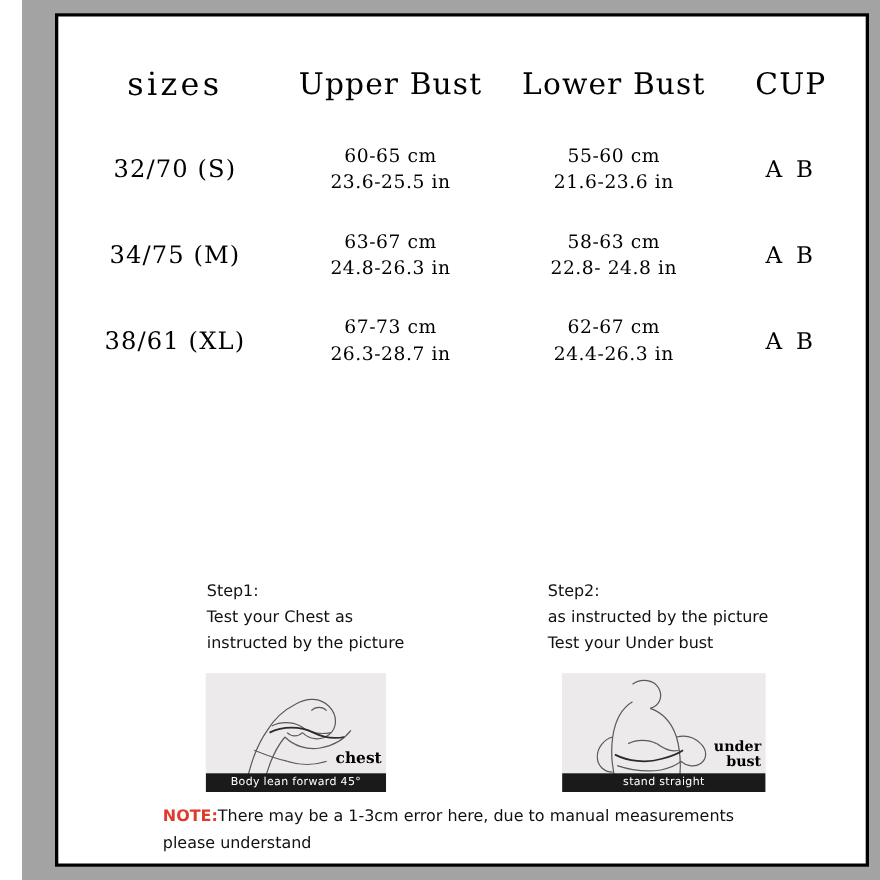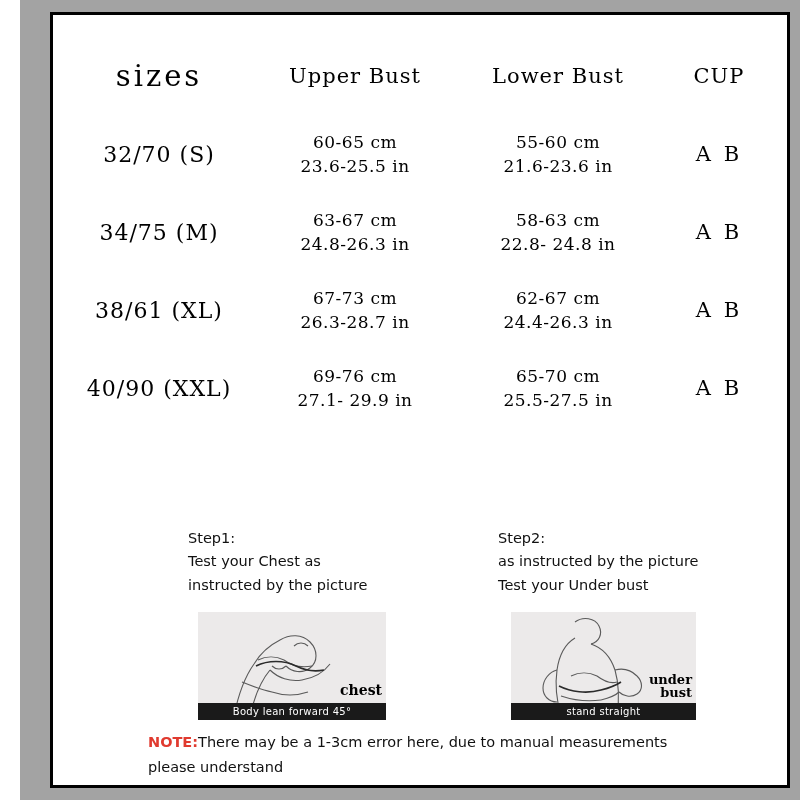--- a/index.html
+++ b/index.html
@@ -46,21 +46,21 @@
     padding: 0;
     font-weight: normal;
   }
   col.c-size { width: 192px; }
   col.c-upper { width: 200px; }
   col.c-lower { width: 206px; }
   col.c-cup { width: 116px; }
 
   thead th {
     font-family: "DejaVu Serif", serif;
-    font-size: 21px;
+    font-size: 27px;
     letter-spacing: 1px;
     height: 78px;
     font-weight: bold;
   }
   thead th.h-sizes {
     font-size: 29px;
     letter-spacing: 3px;
   }
   tbody tr { height: 78px; }
   tbody td.size-cell {
@@ -102,21 +102,21 @@
     position: absolute;
     left: 0;
     top: 597px;
     width: 100%;
   }
   .figbox {
     position: absolute;
     background: #eceaea;
     overflow: hidden;
   }
-  .fig-1 { left: 145px; top: 0; width: 188px; height: 108px; }
+  .fig-1 { left: 134px; top: 0; width: 164px; height: 108px; }
   .fig-2 { left: 458px; top: 0; width: 185px; height: 108px; }
   .fig-caption-bar {
     position: absolute;
     left: 0;
     bottom: 0;
     width: 100%;
     height: 17px;
     background: #1a1a1a;
     color: #ffffff;
     font-family: "DejaVu Sans", sans-serif;
@@ -200,32 +200,20 @@
         </tr>
         <tr>
           <td class="size-cell">38/61 (XL)</td>
           <td class="meas-cell">
             <span class="meas-cm">67-73 cm</span>
             <span class="meas-in">26.3-28.7 in</span>
           </td>
           <td class="meas-cell">
             <span class="meas-cm">62-67 cm</span>
             <span class="meas-in">24.4-26.3 in</span>
-          </td>
-          <td class="cup-cell">A B</td>
-        </tr>
-        <tr>
-          <td class="size-cell">40/90 (XXL)</td>
-          <td class="meas-cell">
-            <span class="meas-cm">69-76 cm</span>
-            <span class="meas-in">27.1- 29.9 in</span>
-          </td>
-          <td class="meas-cell">
-            <span class="meas-cm">65-70 cm</span>
-            <span class="meas-in">25.5-27.5 in</span>
           </td>
           <td class="cup-cell">A B</td>
         </tr>
       </tbody>
     </table>
 
     <div class="steps">
       <div class="step step-1">
         <span class="step-title">Step1:</span>
         <span class="step-line">Test your Chest as</span>

